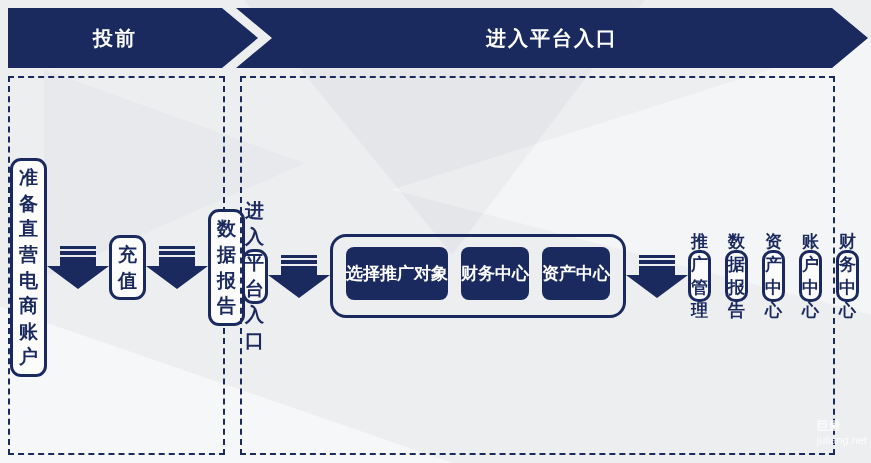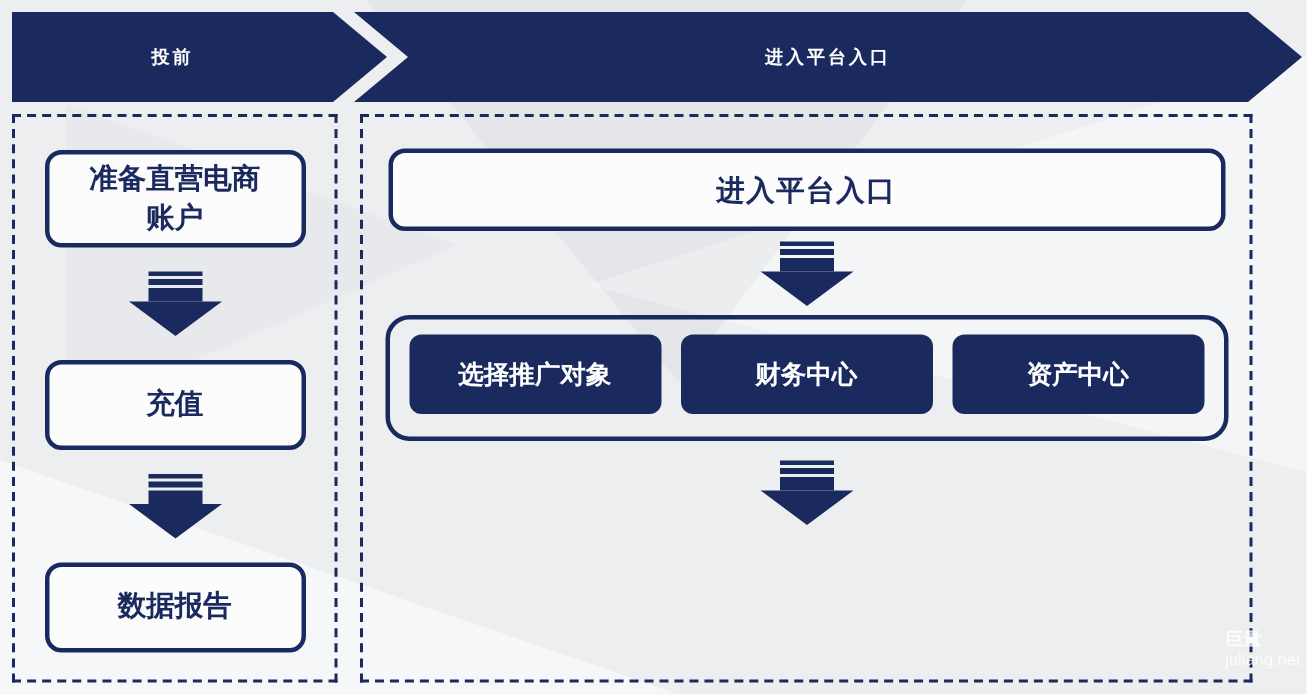--- a/index.html
+++ b/index.html
@@ -26,37 +26,37 @@
   .facet.f3{left:28%;top:0;width:46%;height:55%;background:rgba(160,165,180,.10);
     clip-path:polygon(0 0,100% 0,52% 100%);}
   .facet.f4{left:5%;top:15%;width:30%;height:45%;background:rgba(160,165,180,.07);
     clip-path:polygon(0 0,100% 45%,0 100%);}
 
   
   .banner{
     position:absolute;top:8px;height:60px;z-index:2;
     background:var(--navy);
     display:flex;align-items:center;justify-content:center;
-    color:#fff;font-size:12px;font-weight:bold;letter-spacing:2px;
+    color:#fff;font-size:20px;font-weight:bold;letter-spacing:2px;
   }
   .banner-pre{
     left:8px;width:250px;
     clip-path:polygon(0 0,calc(100% - 36px) 0,100% 50%,calc(100% - 36px) 100%,0 100%);
     padding-right:36px;
   }
   .banner-guide{
     left:236px;width:632px;
     clip-path:polygon(0 0,calc(100% - 36px) 0,100% 50%,calc(100% - 36px) 100%,0 100%,36px 50%);
   }
 
   
   .column{
     position:absolute;top:76px;height:379px;z-index:1;
     border:2px dashed var(--navy);
-    display:flex;flex-direction:column;align-items:center;
+    display:flex;flex-direction:row;align-items:center;
   }
   .column-pre{
     left:8px;width:217px;
     justify-content:space-between;
     padding:22px 0 18px;
   }
   .column-guide{
     left:240px;width:595px;
     padding-top:21px;
   }
@@ -183,20 +183,27 @@
       </div>
     </div>
 
     <div class="down-arrow arrow-b">
       <span class="bar1"></span>
         <span class="bar2"></span>
         <span class="stem"></span>
         <span class="tri"></span>
     </div>
 
+    <div class="modules-row">
+      <div class="outline-box module-box">推广管理</div>
+      <div class="outline-box module-box">数据报告</div>
+      <div class="outline-box module-box">资产中心</div>
+      <div class="outline-box module-box">账户中心</div>
+      <div class="outline-box module-box">财务中心</div>
+    </div>
 
   </div>
 
   <div class="watermark">
     <div class="wm1">巨量</div>
     <div class="wm2">juliang.net</div>
   </div>
 
 </div>
 

